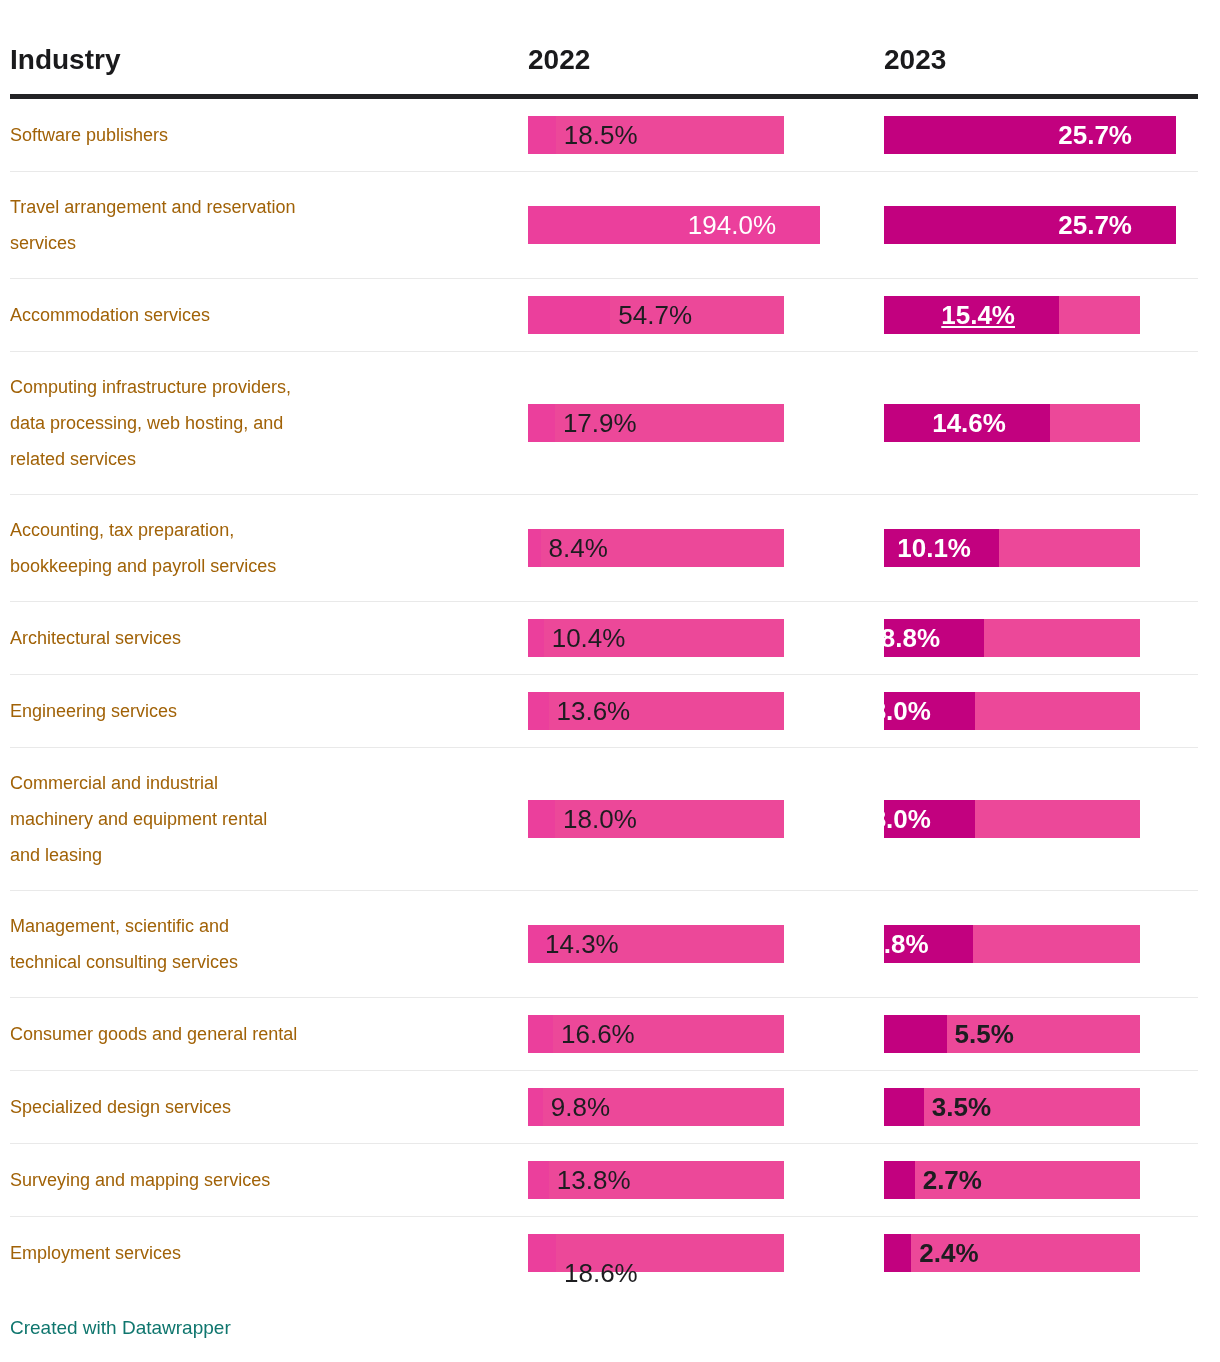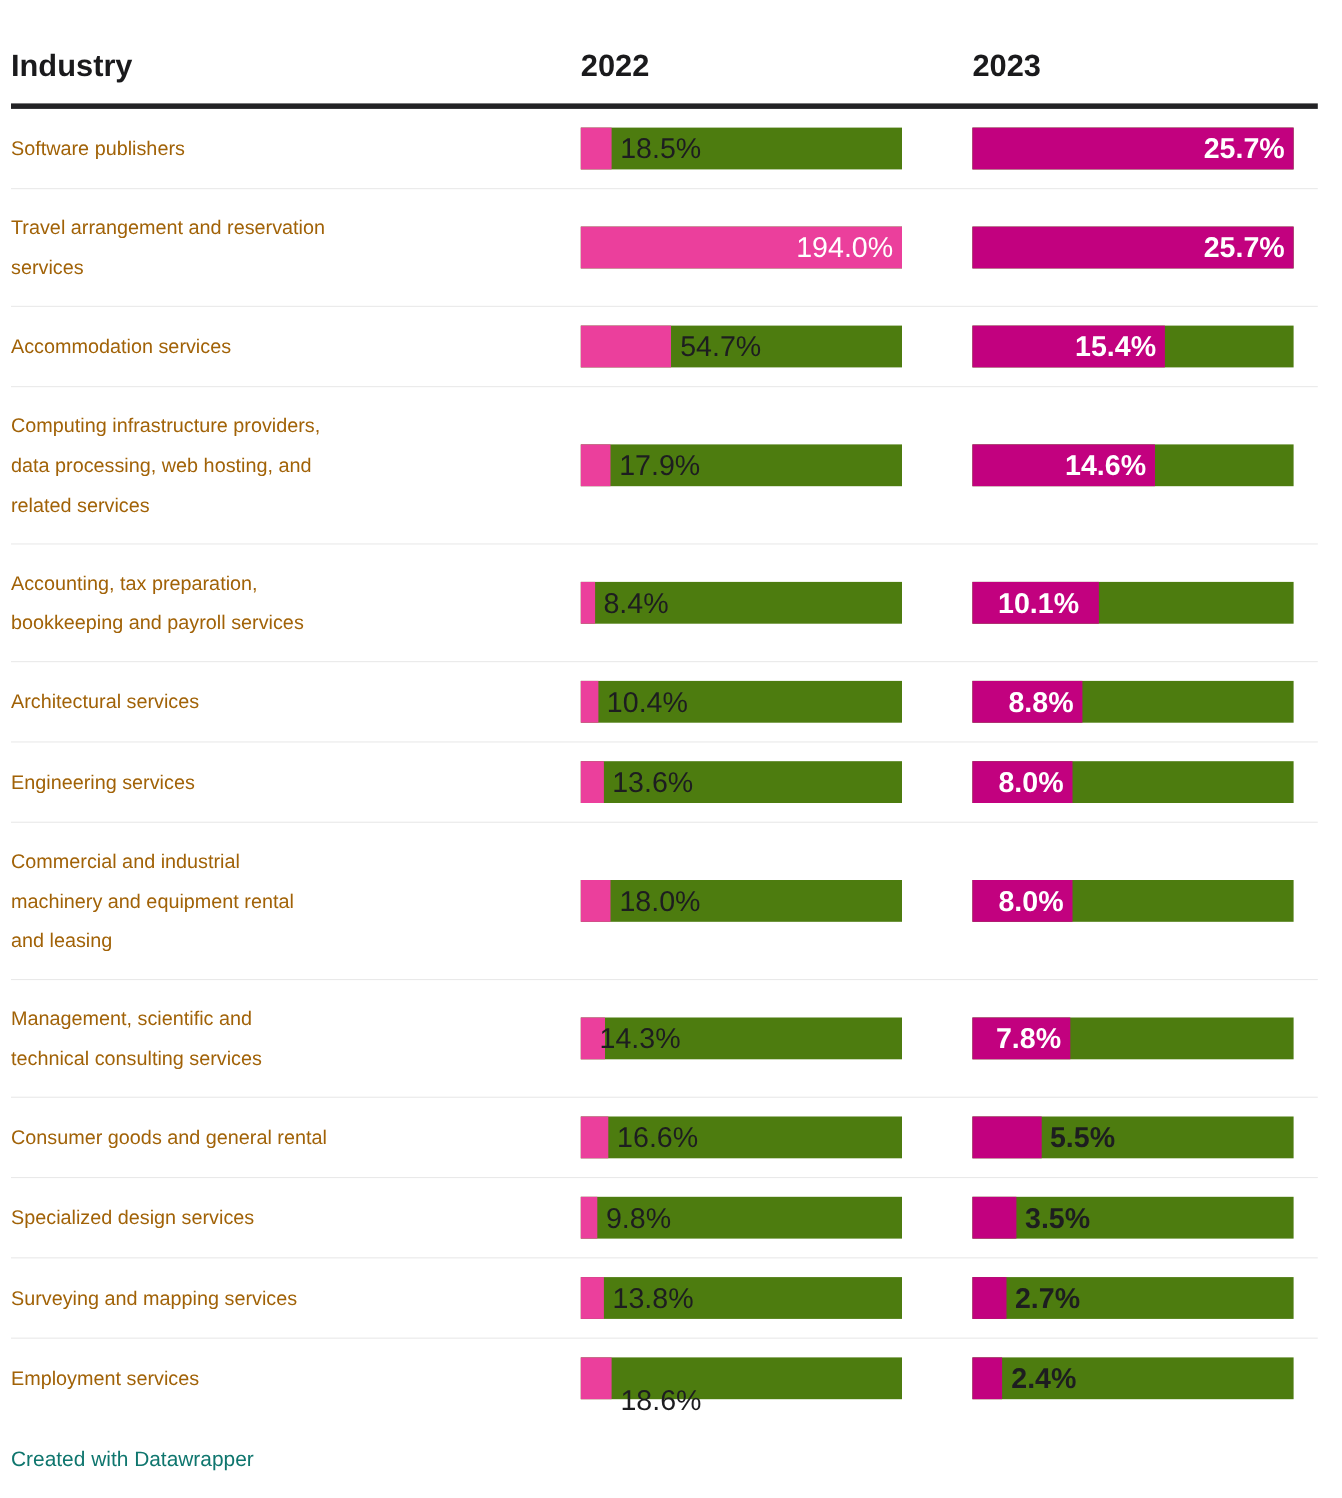--- a/index.html
+++ b/index.html
@@ -52,23 +52,23 @@
     font-size: 18px;
     line-height: 36px;
     white-space: pre-line;
     color: #a16207;
   }
   .c-bar { position: relative; }
   .c-2022 { flex: 0 0 292px; margin-right: 64px; }
   .c-2023 { flex: 0 0 292px; }
   .track {
     position: relative;
-    width: 292px;
+    width: 256px;
     height: 38px;
-    background: #4d7c0f;
+    background: #ec4899;
   }
   .fill {
     position: absolute;
     left: 0; top: 0;
     height: 38px;
   }
   .val {
     position: absolute;
     top: 0;
     height: 38px;
@@ -137,21 +137,21 @@
     <div class="c-label">Accommodation services</div>
     <div class="c-bar c-2022">
       <div class="track">
         <div class="fill" style="width: 82.3px; background: rgb(235, 63, 156);"></div>
         <span class="val val-out" style="left: 90.3px;">54.7%</span>
       </div>
     </div>
     <div class="c-bar c-2023">
       <div class="track">
         <div class="fill" style="width: 175px; background: rgb(194, 1, 127);"></div>
-        <span class="val val-in" style="right: 125px;">15.4%</span>
+        <span class="val val-in" style="right: 125px; text-decoration: underline;">15.4%</span>
       </div>
     </div>
   </div>
 
   <div class="row">
     <div class="c-label">Computing infrastructure providers,
 data processing, web hosting, and
 related services</div>
     <div class="c-bar c-2022">
       <div class="track">
@@ -172,21 +172,21 @@
 bookkeeping and payroll services</div>
     <div class="c-bar c-2022">
       <div class="track">
         <div class="fill" style="width: 12.6px; background: rgb(235, 63, 156);"></div>
         <span class="val val-out" style="left: 20.6px;">8.4%</span>
       </div>
     </div>
     <div class="c-bar c-2023">
       <div class="track">
         <div class="fill" style="width: 114.8px; background: rgb(194, 1, 127);"></div>
-        <span class="val val-in" style="right: 195px;">10.1%</span>
+        <span class="val val-in" style="right: 169px;">10.1%</span>
       </div>
     </div>
   </div>
 
   <div class="row">
     <div class="c-label">Architectural services</div>
     <div class="c-bar c-2022">
       <div class="track">
         <div class="fill" style="width: 15.7px; background: rgb(235, 63, 156);"></div>
         <span class="val val-out" style="left: 23.7px;">10.4%</span>

